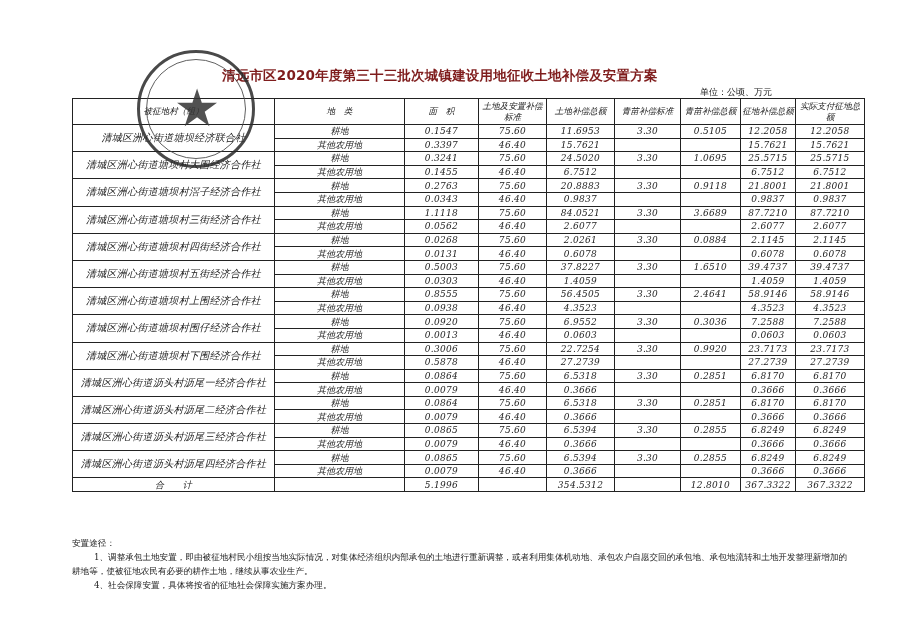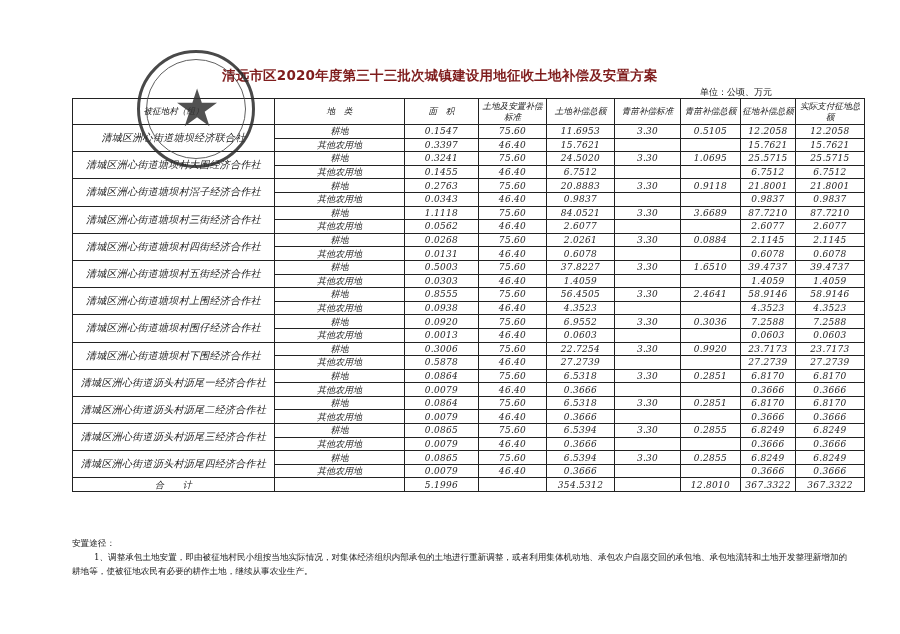--- a/index.html
+++ b/index.html
@@ -380,18 +380,19 @@
         <td class="num">12.8010</td>
         <td class="num">367.3322</td>
         <td class="num">367.3322</td>
       </tr>
     </tbody>
 </table>
 
 <div class="notes">
   <p>安置途径：</p>
   <p class="indent">1、调整承包土地安置，即由被征地村民小组按当地实际情况，对集体经济组织内部承包的土地进行重新调整，或者利用集体机动地、承包农户自愿交回的承包地、承包地流转和土地开发整理新增加的耕地等，使被征地农民有必要的耕作土地，继续从事农业生产。</p>
+  <p class="indent">4、社会保障安置，具体将按省的征地社会保障实施方案办理。</p>
 </div>
 
 <div class="stamp">
   <div class="ring"></div>
   <div class="star">★</div>
 </div>
 
 </body></html>

